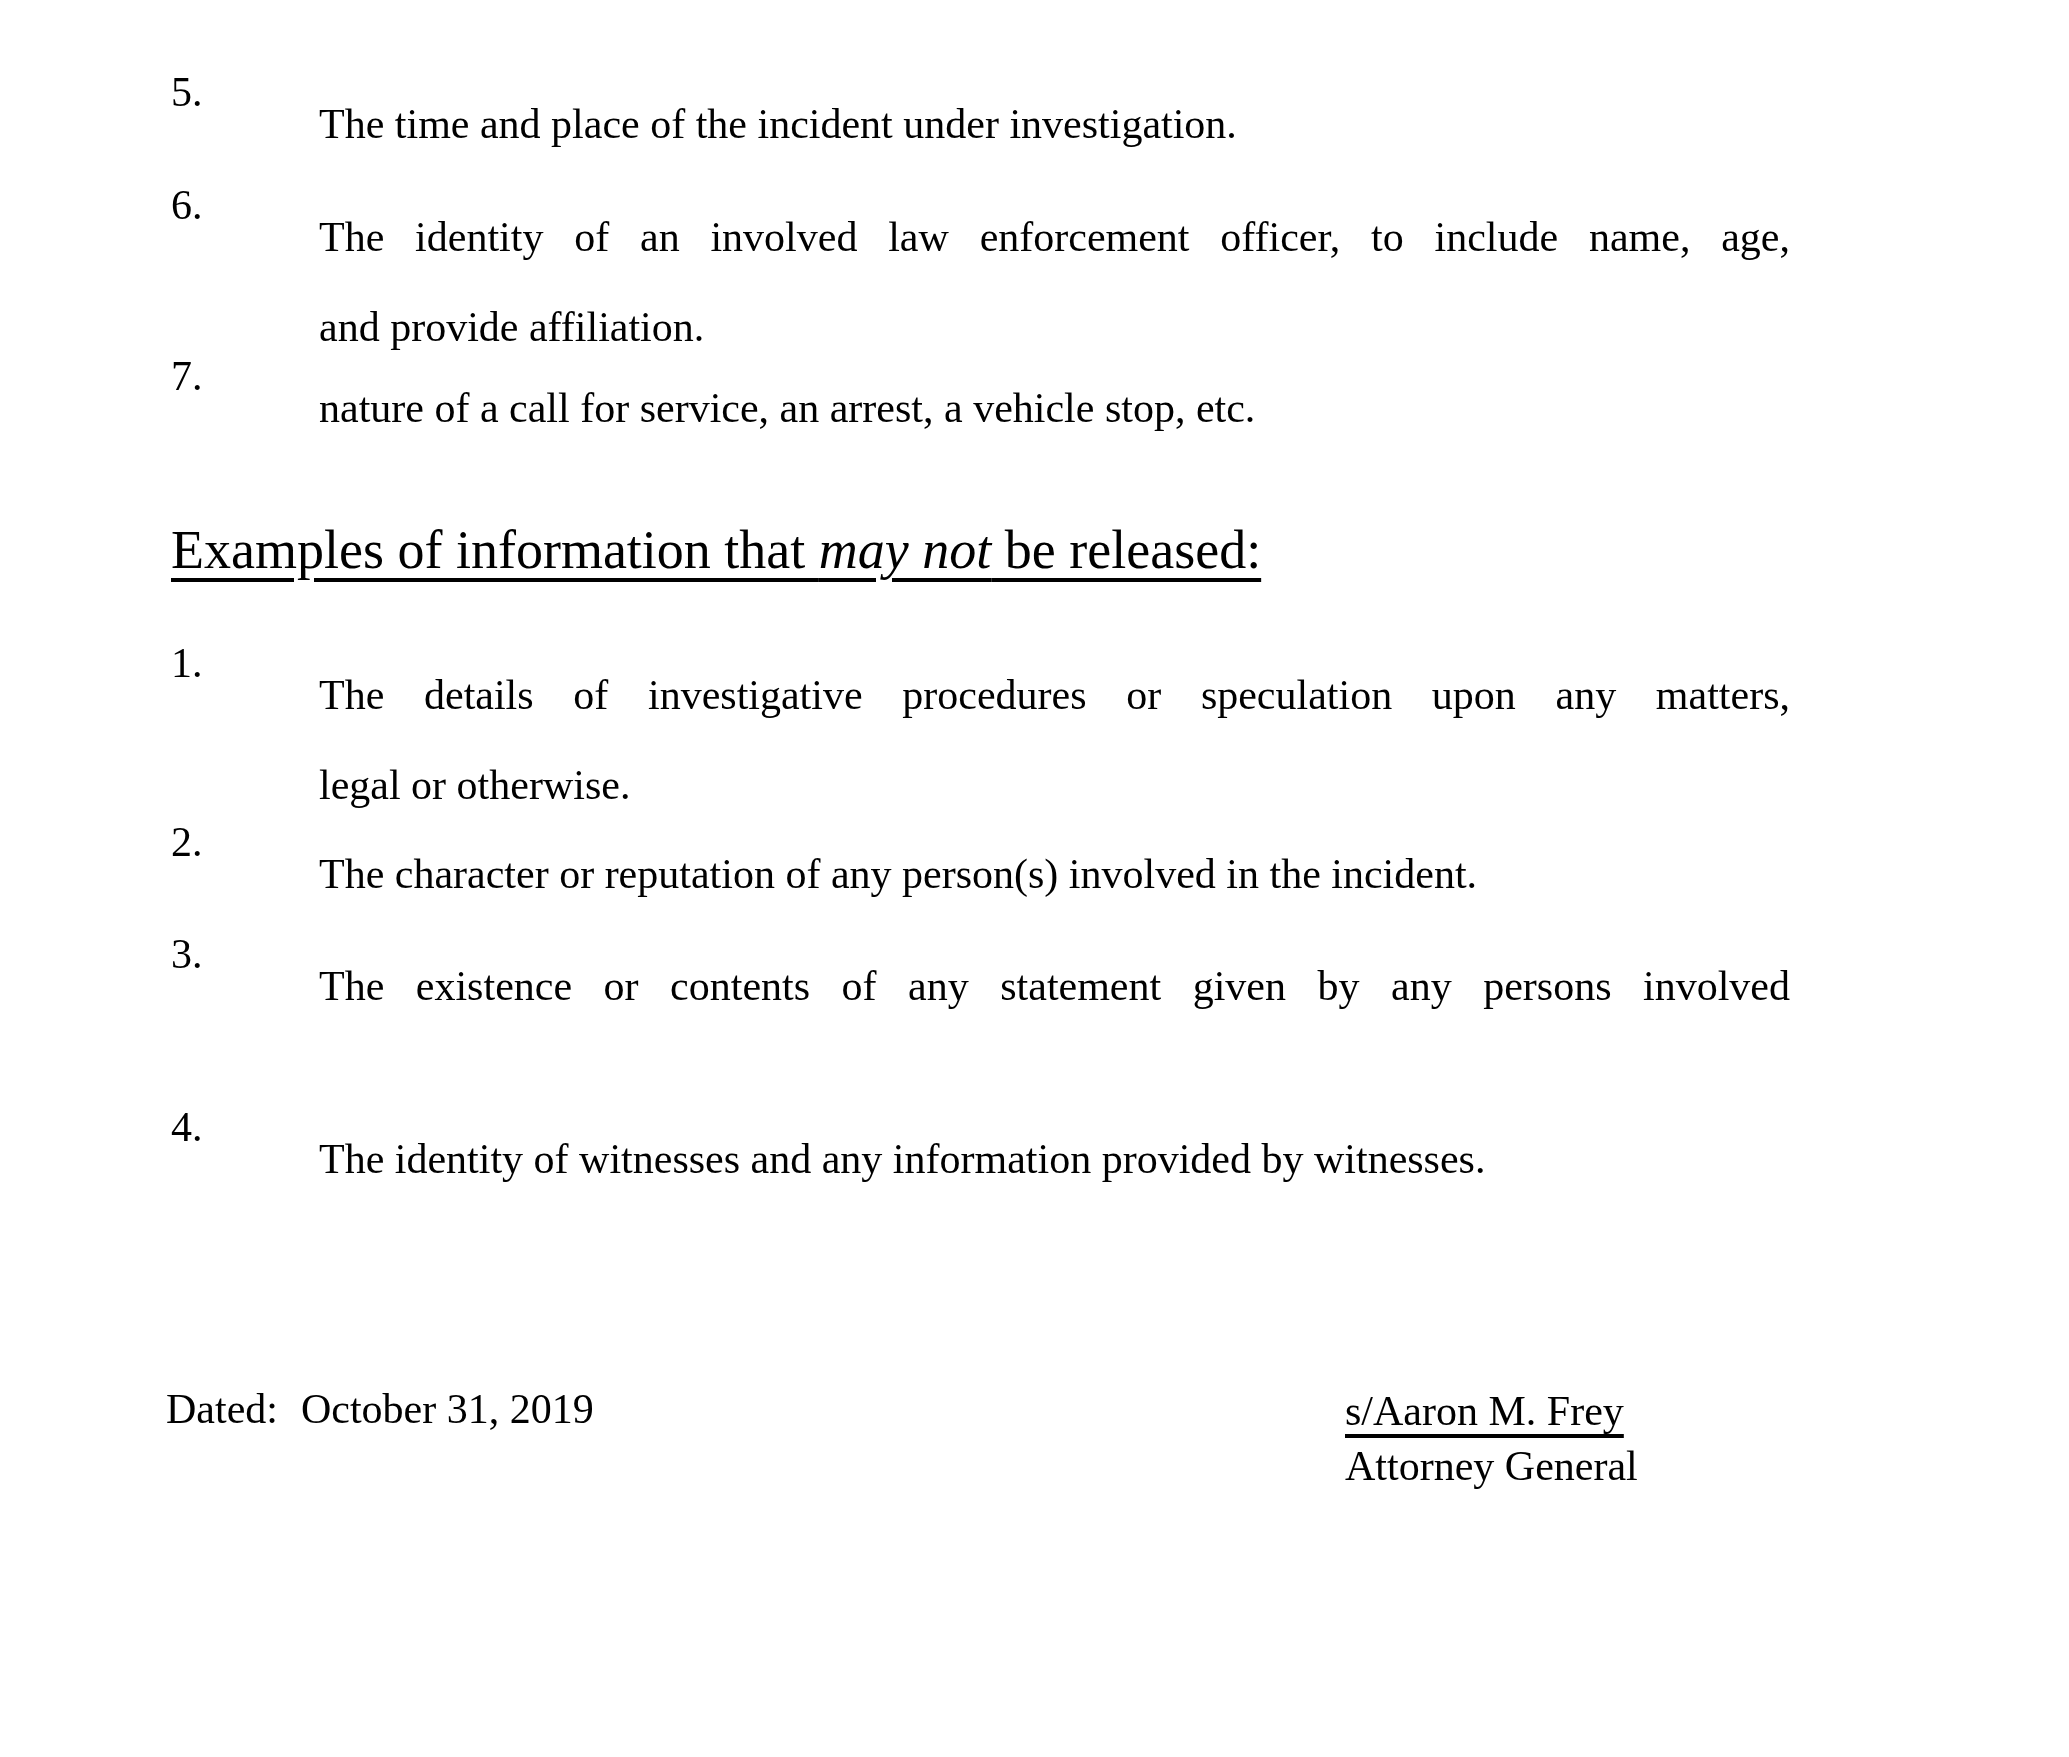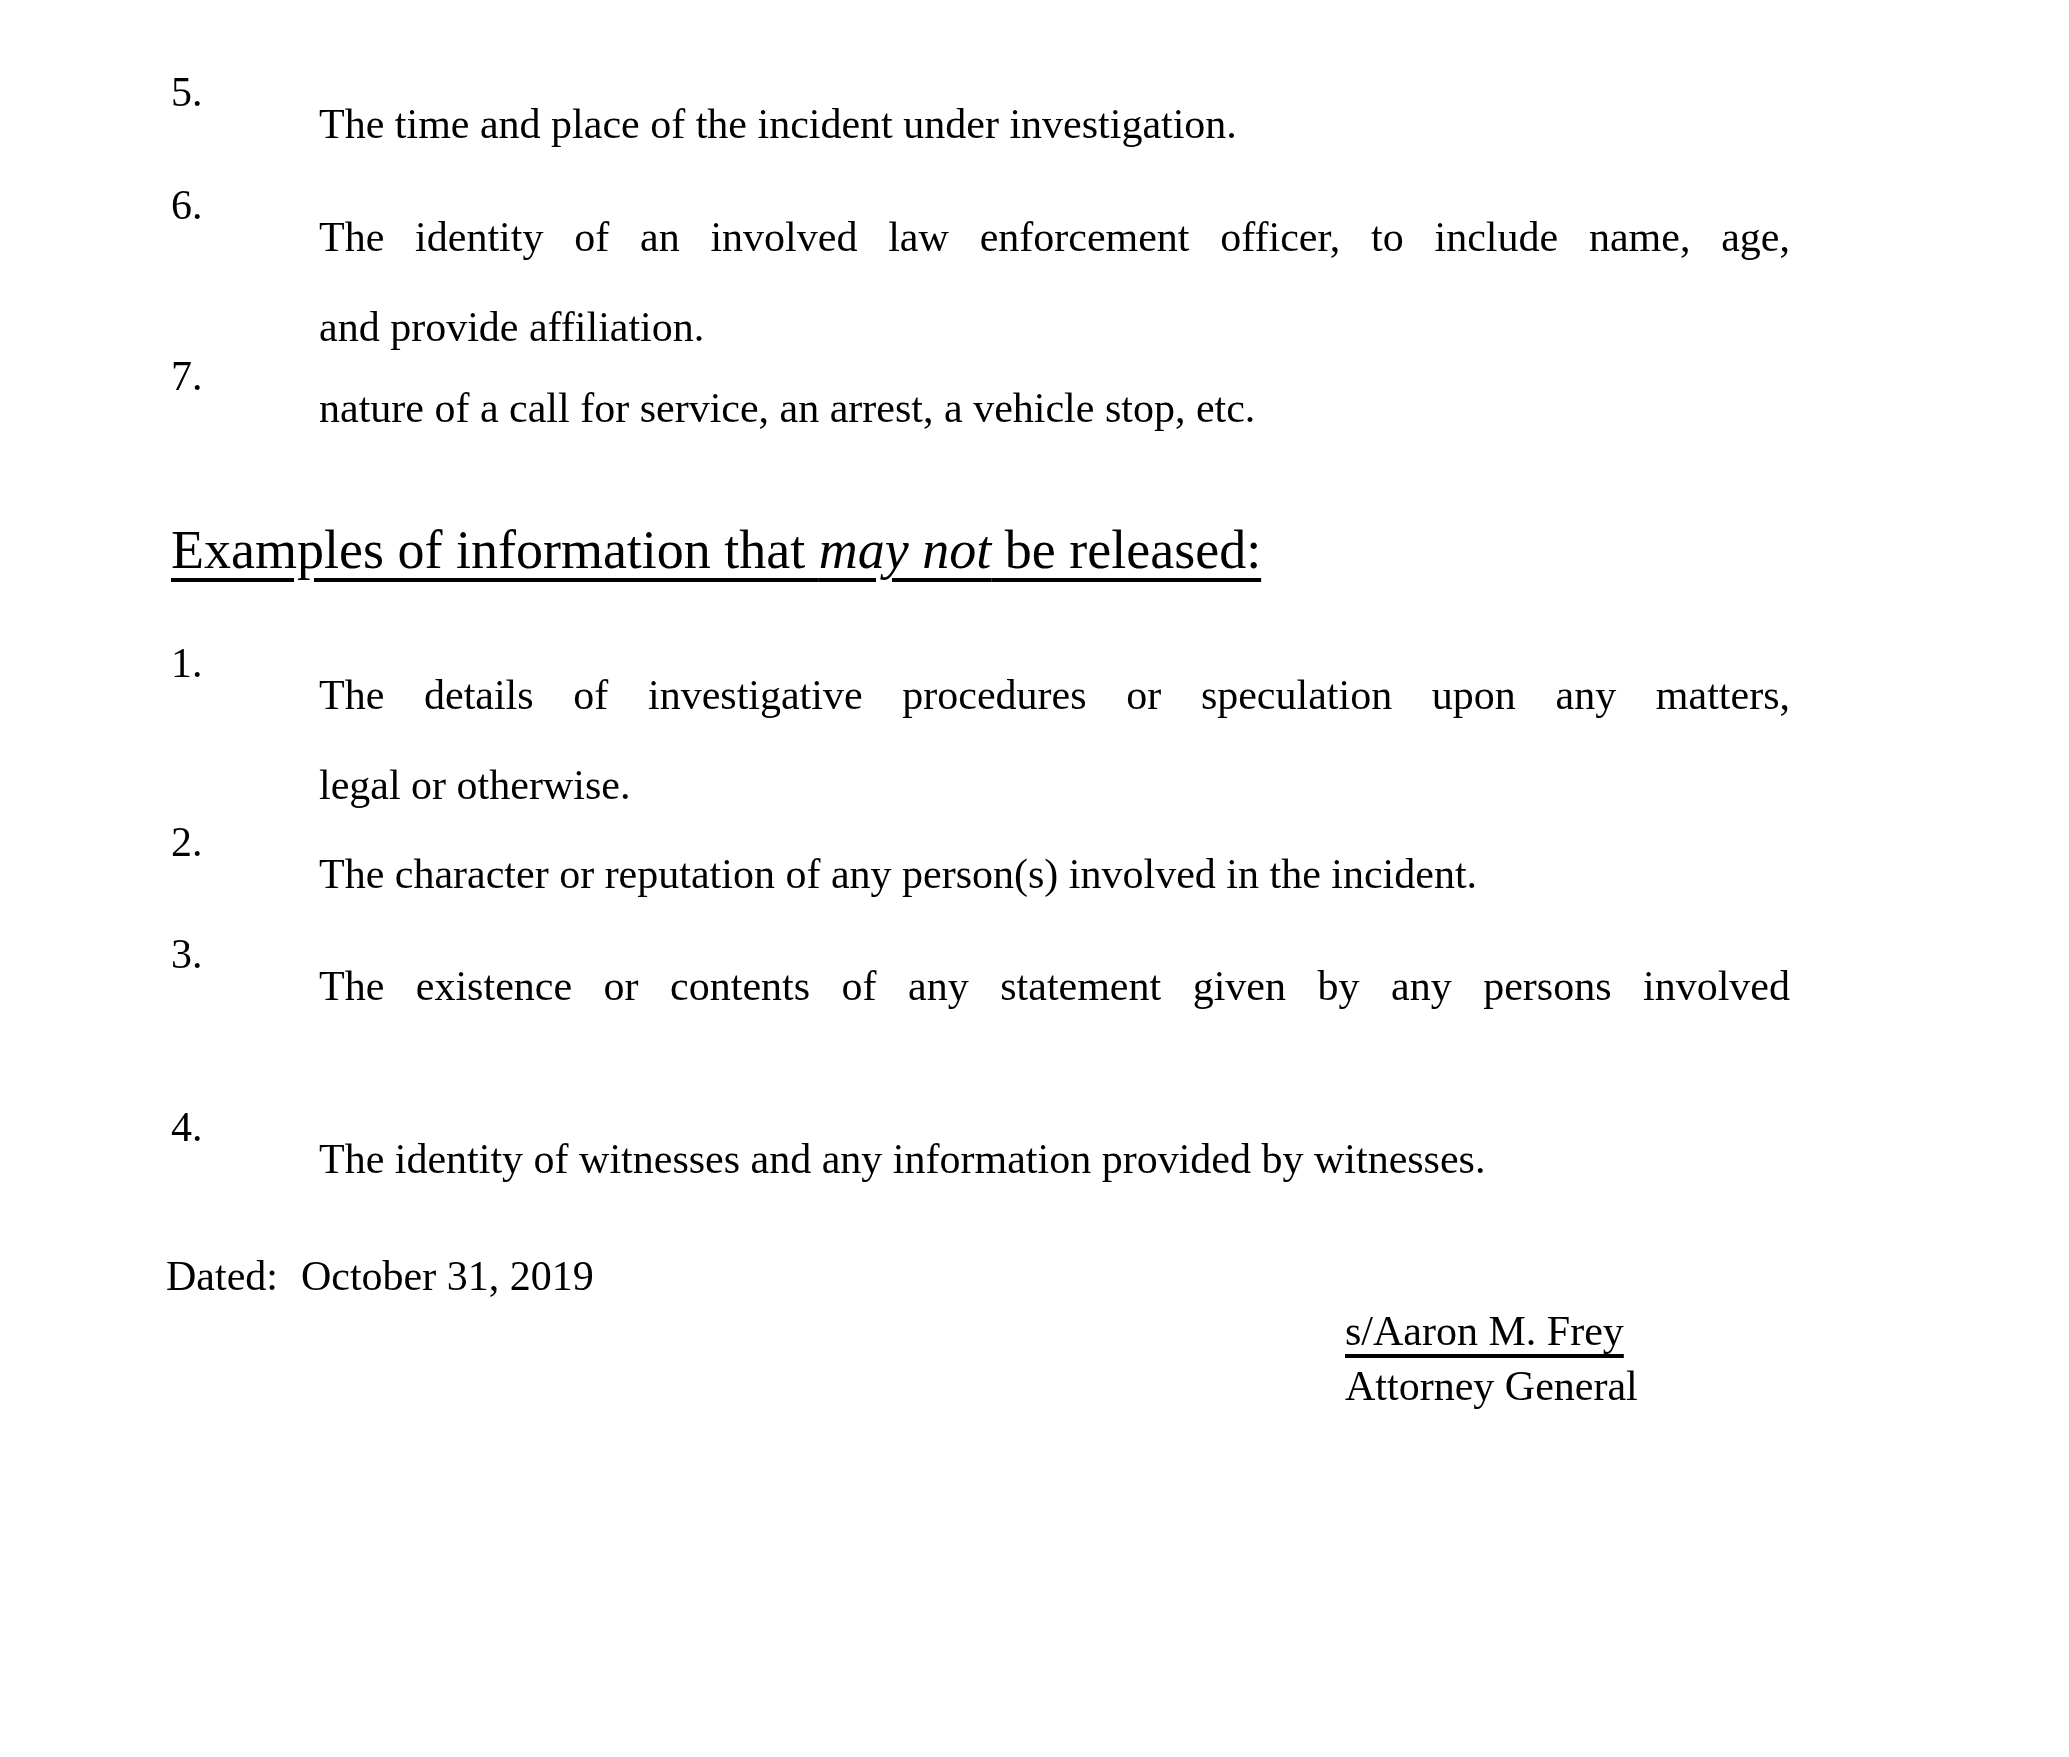--- a/index.html
+++ b/index.html
@@ -55,30 +55,30 @@
     white-space: nowrap;
     text-decoration: underline;
     text-decoration-thickness: 4.4px;
     text-underline-offset: 9.6px;
   }
   .heading em { font-style: italic; }
 
   .dated-line {
     position: absolute;
     left: 166px;
-    top: 1247px;
+    top: 1380px;
     line-height: 58px;
     white-space: nowrap;
   }
   .dated-value { margin-left: 23px; }
 
   .sig-block {
     position: absolute;
     left: 1345px;
-    top: 1304px;
+    top: 1384px;
   }
   .sig-line {
     line-height: 55px;
     white-space: nowrap;
   }
   .sig-line.underlined {
     text-decoration: underline;
     text-decoration-thickness: 4.4px;
     text-underline-offset: 8.7px;
   }

